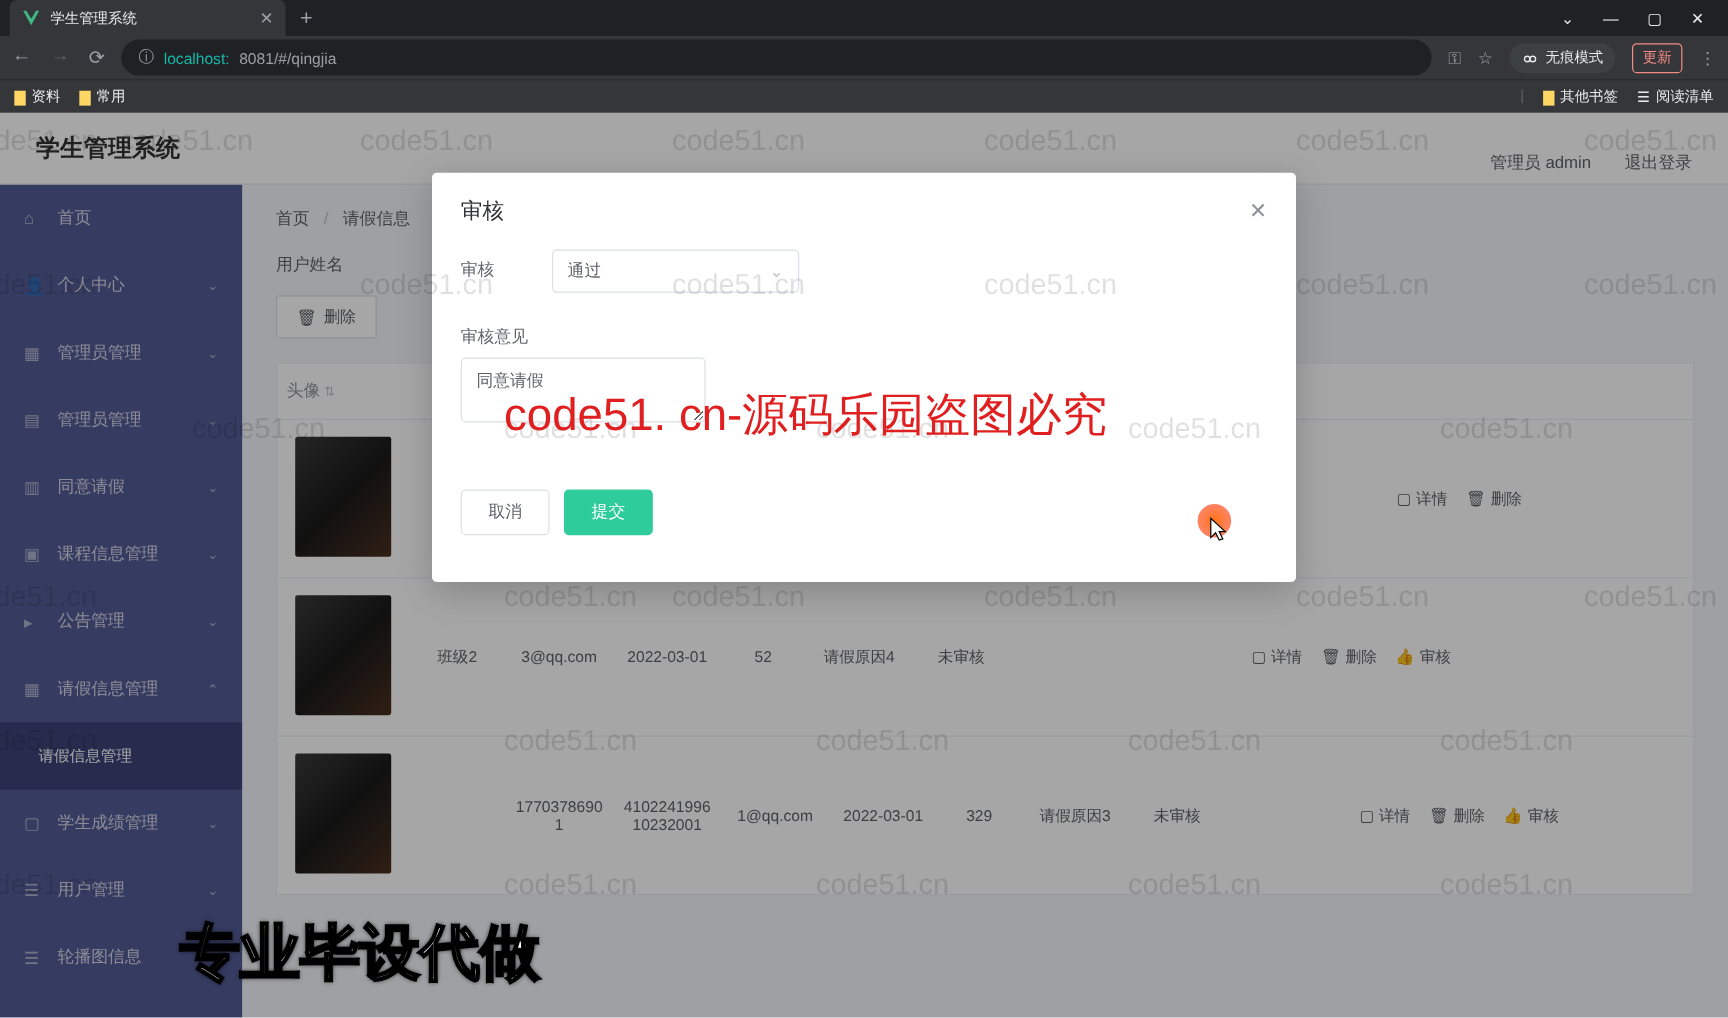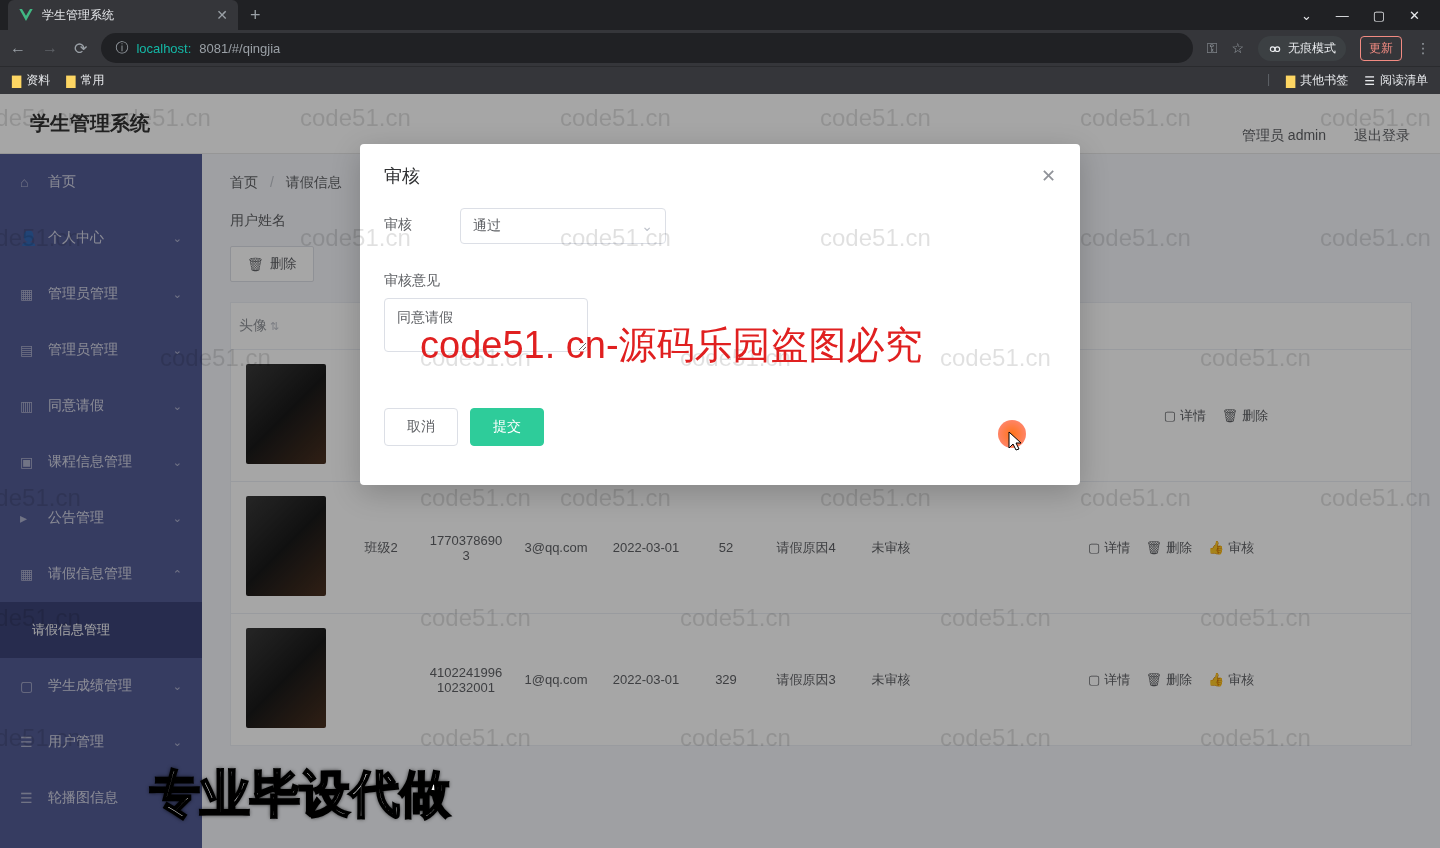--- a/index.html
+++ b/index.html
@@ -300,21 +300,20 @@
             <span class="row-btn">
                 <span class="icn">🗑</span>
                 <span>删除</span>
               </span>
           </div>
         </div>
 
         <div class="table-row">
           <div class="td c-avatar"><span class="avatar-img"></span></div>
           <div class="td c-class">班级2</div>
-          <div class="td c-sid">17703786903</div>
           <div class="td c-email">3@qq.com</div>
           <div class="td c-date">2022-03-01</div>
           <div class="td c-days">52</div>
           <div class="td c-reason">请假原因4</div>
           <div class="td c-status">未审核</div>
           <div class="td c-ops">
             <span class="row-btn">
                 <span class="icn">▢</span>
                 <span>详情</span>
               </span>
@@ -325,20 +324,21 @@
             <span class="row-btn">
                 <span class="icn">👍</span>
                 <span>审核</span>
               </span>
           </div>
         </div>
 
         <div class="table-row">
           <div class="td c-avatar"><span class="avatar-img"></span></div>
           <div class="td c-class"></div>
+          <div class="td c-sid">17703786901</div>
           <div class="td c-idcard">410224199610232001</div>
           <div class="td c-email">1@qq.com</div>
           <div class="td c-date">2022-03-01</div>
           <div class="td c-days">329</div>
           <div class="td c-reason">请假原因3</div>
           <div class="td c-status">未审核</div>
           <div class="td c-ops">
             <span class="row-btn">
                 <span class="icn">▢</span>
                 <span>详情</span>

